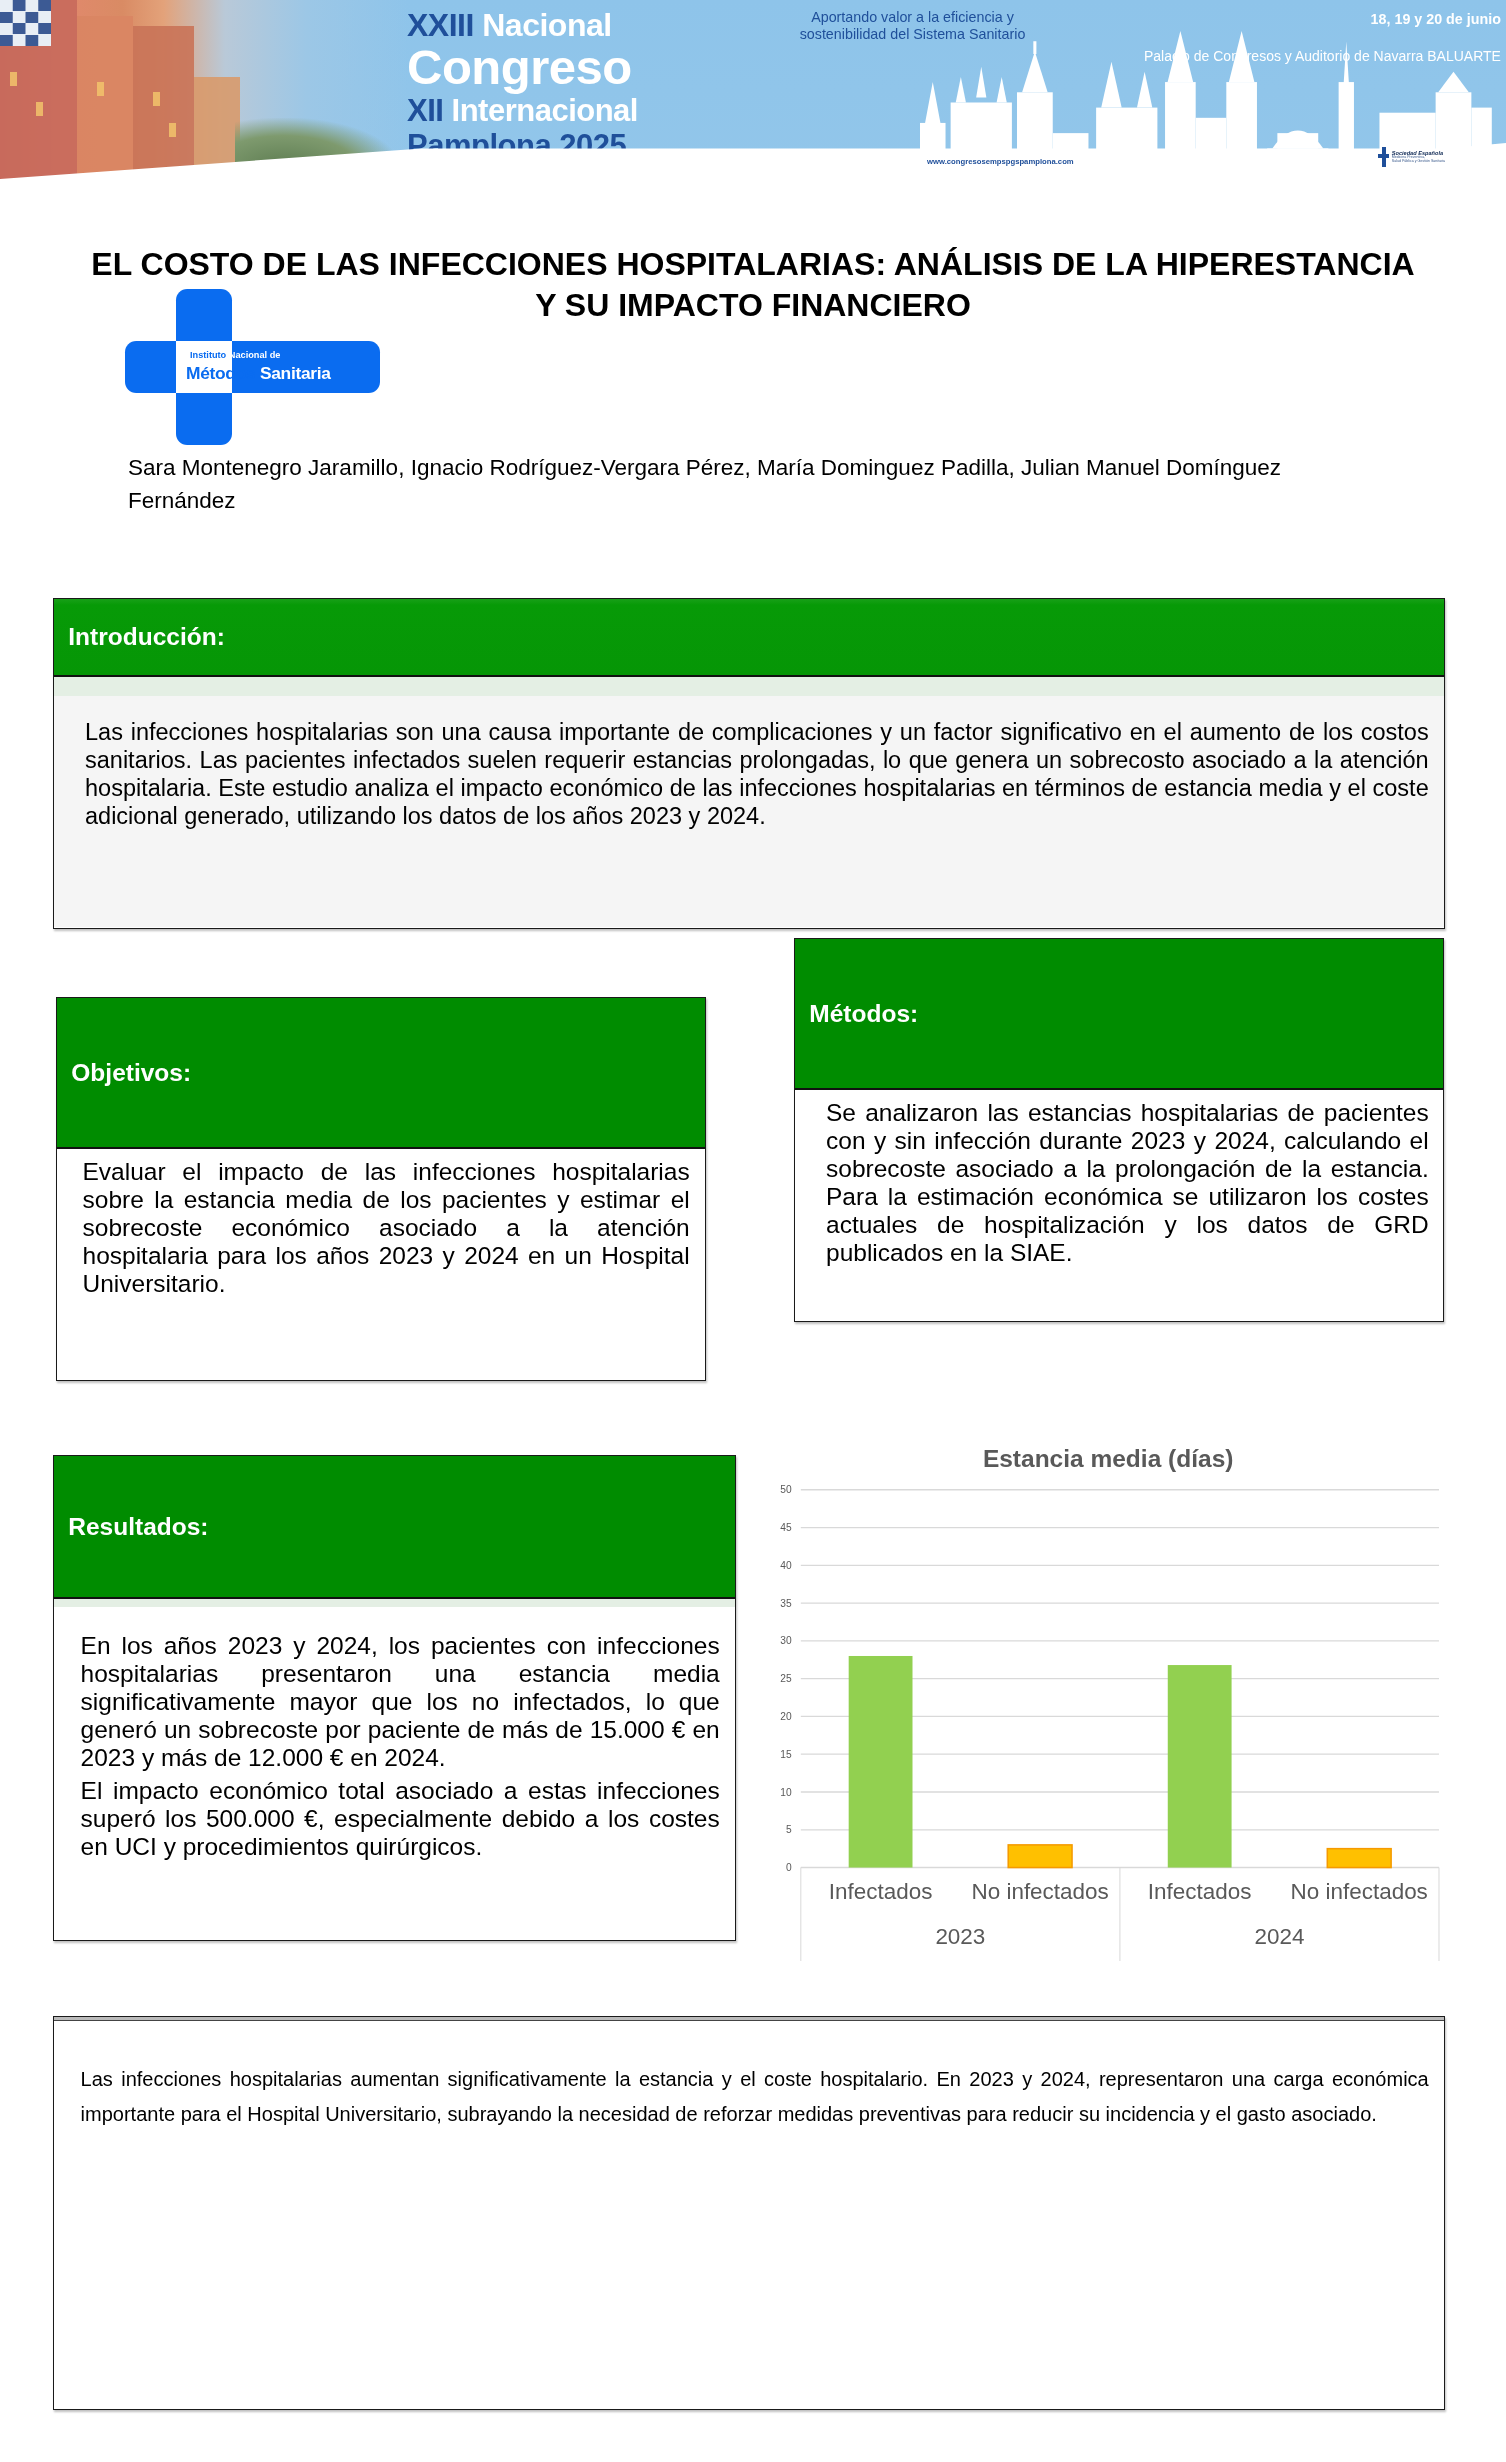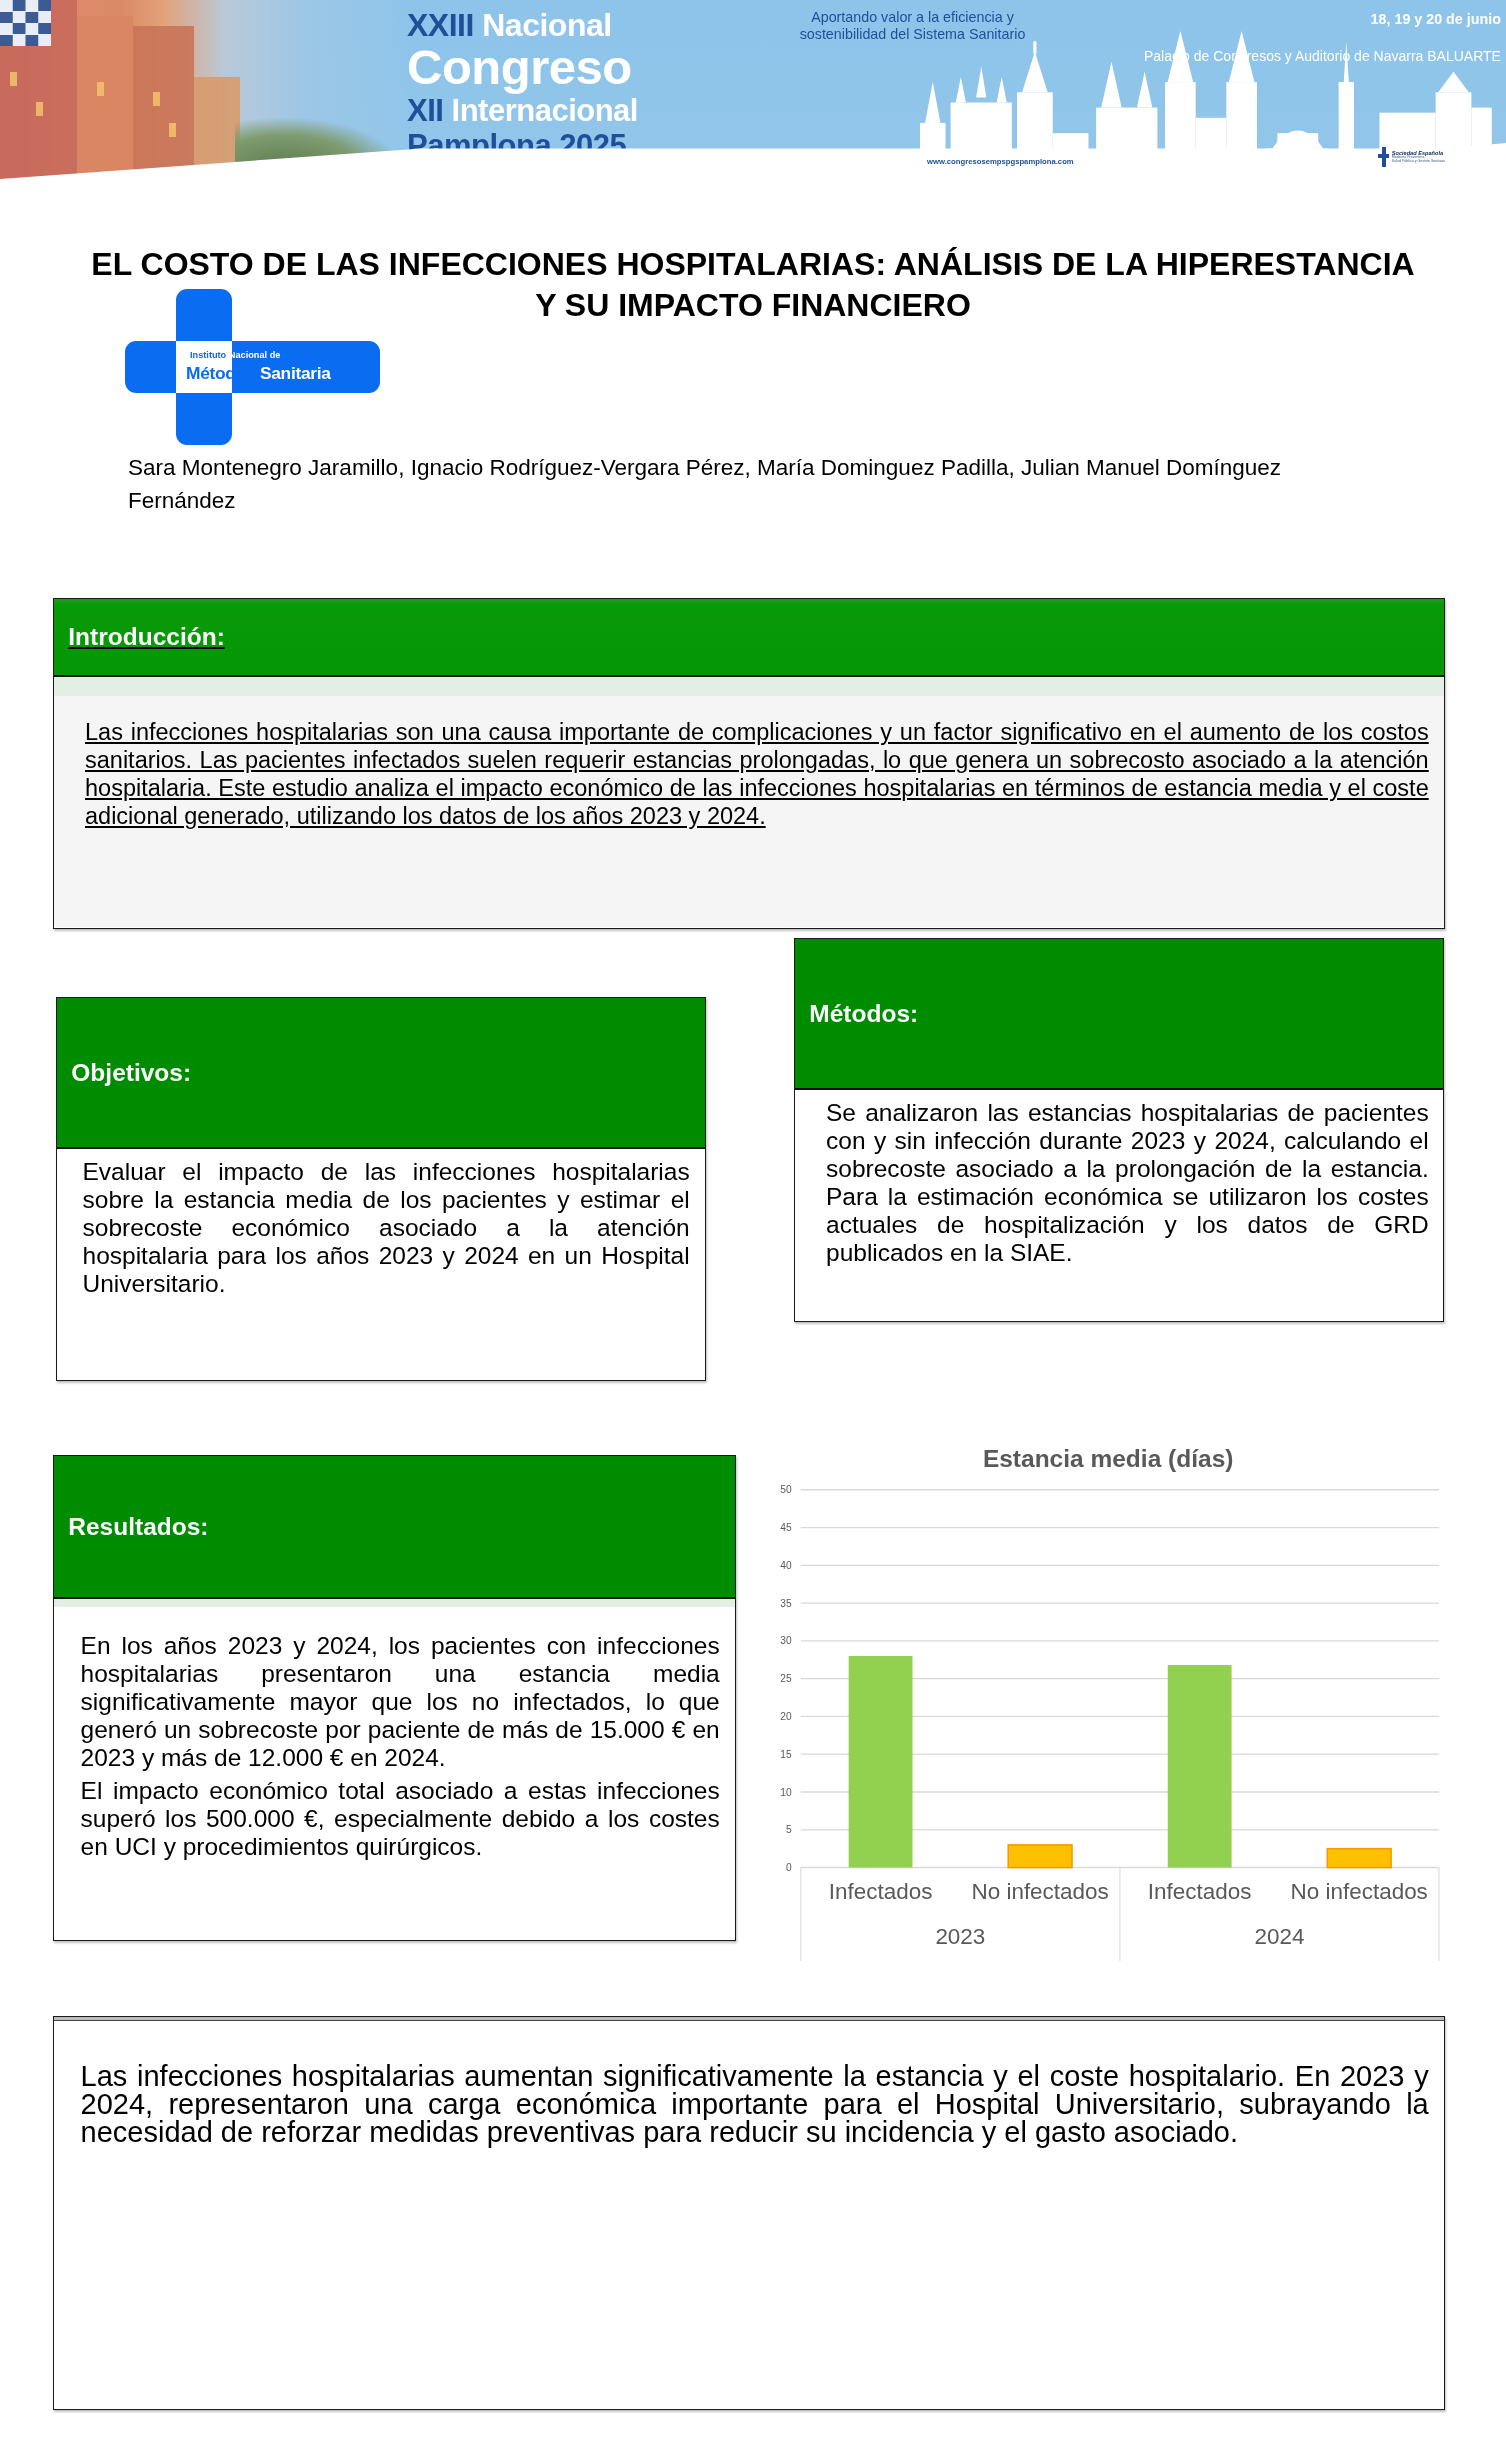--- a/index.html
+++ b/index.html
@@ -54,42 +54,42 @@
 
   
   .section { position: absolute; border: 1.5px solid #1a1a1a; box-sizing: border-box; background: #fff;
              box-shadow: 1px 1.5px 2px rgba(0,0,0,0.25); }
   .section .head { background: #008c00; border-bottom: 2px solid #111; color: #fff; font-weight: 700; font-size: 24.5px;
              box-sizing: border-box; display: flex; align-items: center; padding-left: 14.3px; }
   .section .band { background: #e4efe4; }
   .section .body { font-size: 23.5px; line-height: 28px; text-align: justify; box-sizing: border-box; }
   .section .body p { margin: 0; }
 
-  #intro { left: 53px; top: 598px; width: 1392px; height: 331px; text-decoration: underline; }
+  #intro { left: 53px; top: 598px; width: 1392px; height: 331px; }
   #intro .head { height: 78px; background: linear-gradient(180deg, #18a018 0%, #079a07 8%, #069606 100%); }
   #intro .band { height: 19.4px; }
   #intro .body { background: #f5f5f5; height: 231px; padding: 21.5px 15.3px 0 31px; font-size: 23.5px; }
 
   #objetivos { left: 56px; top: 997px; width: 650px; height: 384px; }
   #objetivos .head { height: 151px; }
   #objetivos .body { padding: 9.2px 15.3px 0 25.5px; font-size: 24.5px; line-height: 28px; }
   #metodos { left: 794px; top: 938px; width: 650px; height: 384px; }
   #metodos .head { height: 151px; }
   #metodos .body { padding: 9.2px 14.3px 0 31px; font-size: 24.5px; line-height: 28px; }
 
   #resultados { left: 53px; top: 1455px; width: 683px; height: 486px; }
   #resultados .head { height: 143px; }
   #resultados .band { height: 8.2px; }
   #resultados .body { padding: 24.5px 15.3px 0 26.6px; font-size: 24.5px; line-height: 28px; }
   #resultados .body p + p { margin-top: 5.1px; }
 
   #conclusiones { left: 53px; top: 2016px; width: 1392px; height: 394px; }
   #conclusiones .head { height: 151px; }
   #conclusiones .sep { height: 3.1px; background: #bbbbbb; border-bottom: 1px solid #444; }
-  #conclusiones .body { padding: 41px 15.3px 0 26.6px; font-size: 29px; line-height: 28px; }
+  #conclusiones .body { padding: 41px 15.3px 0 26.6px; font-size: 20px; line-height: 35px; }
 
   
   #chart { position: absolute; left: 761px; top: 1430px; width: 679px; height: 531px; }
   #chart svg { position: absolute; left: 0; top: 0; }
 </style>
 </head>
 <body>
 
 <div class="banner">
   <div class="photo">

